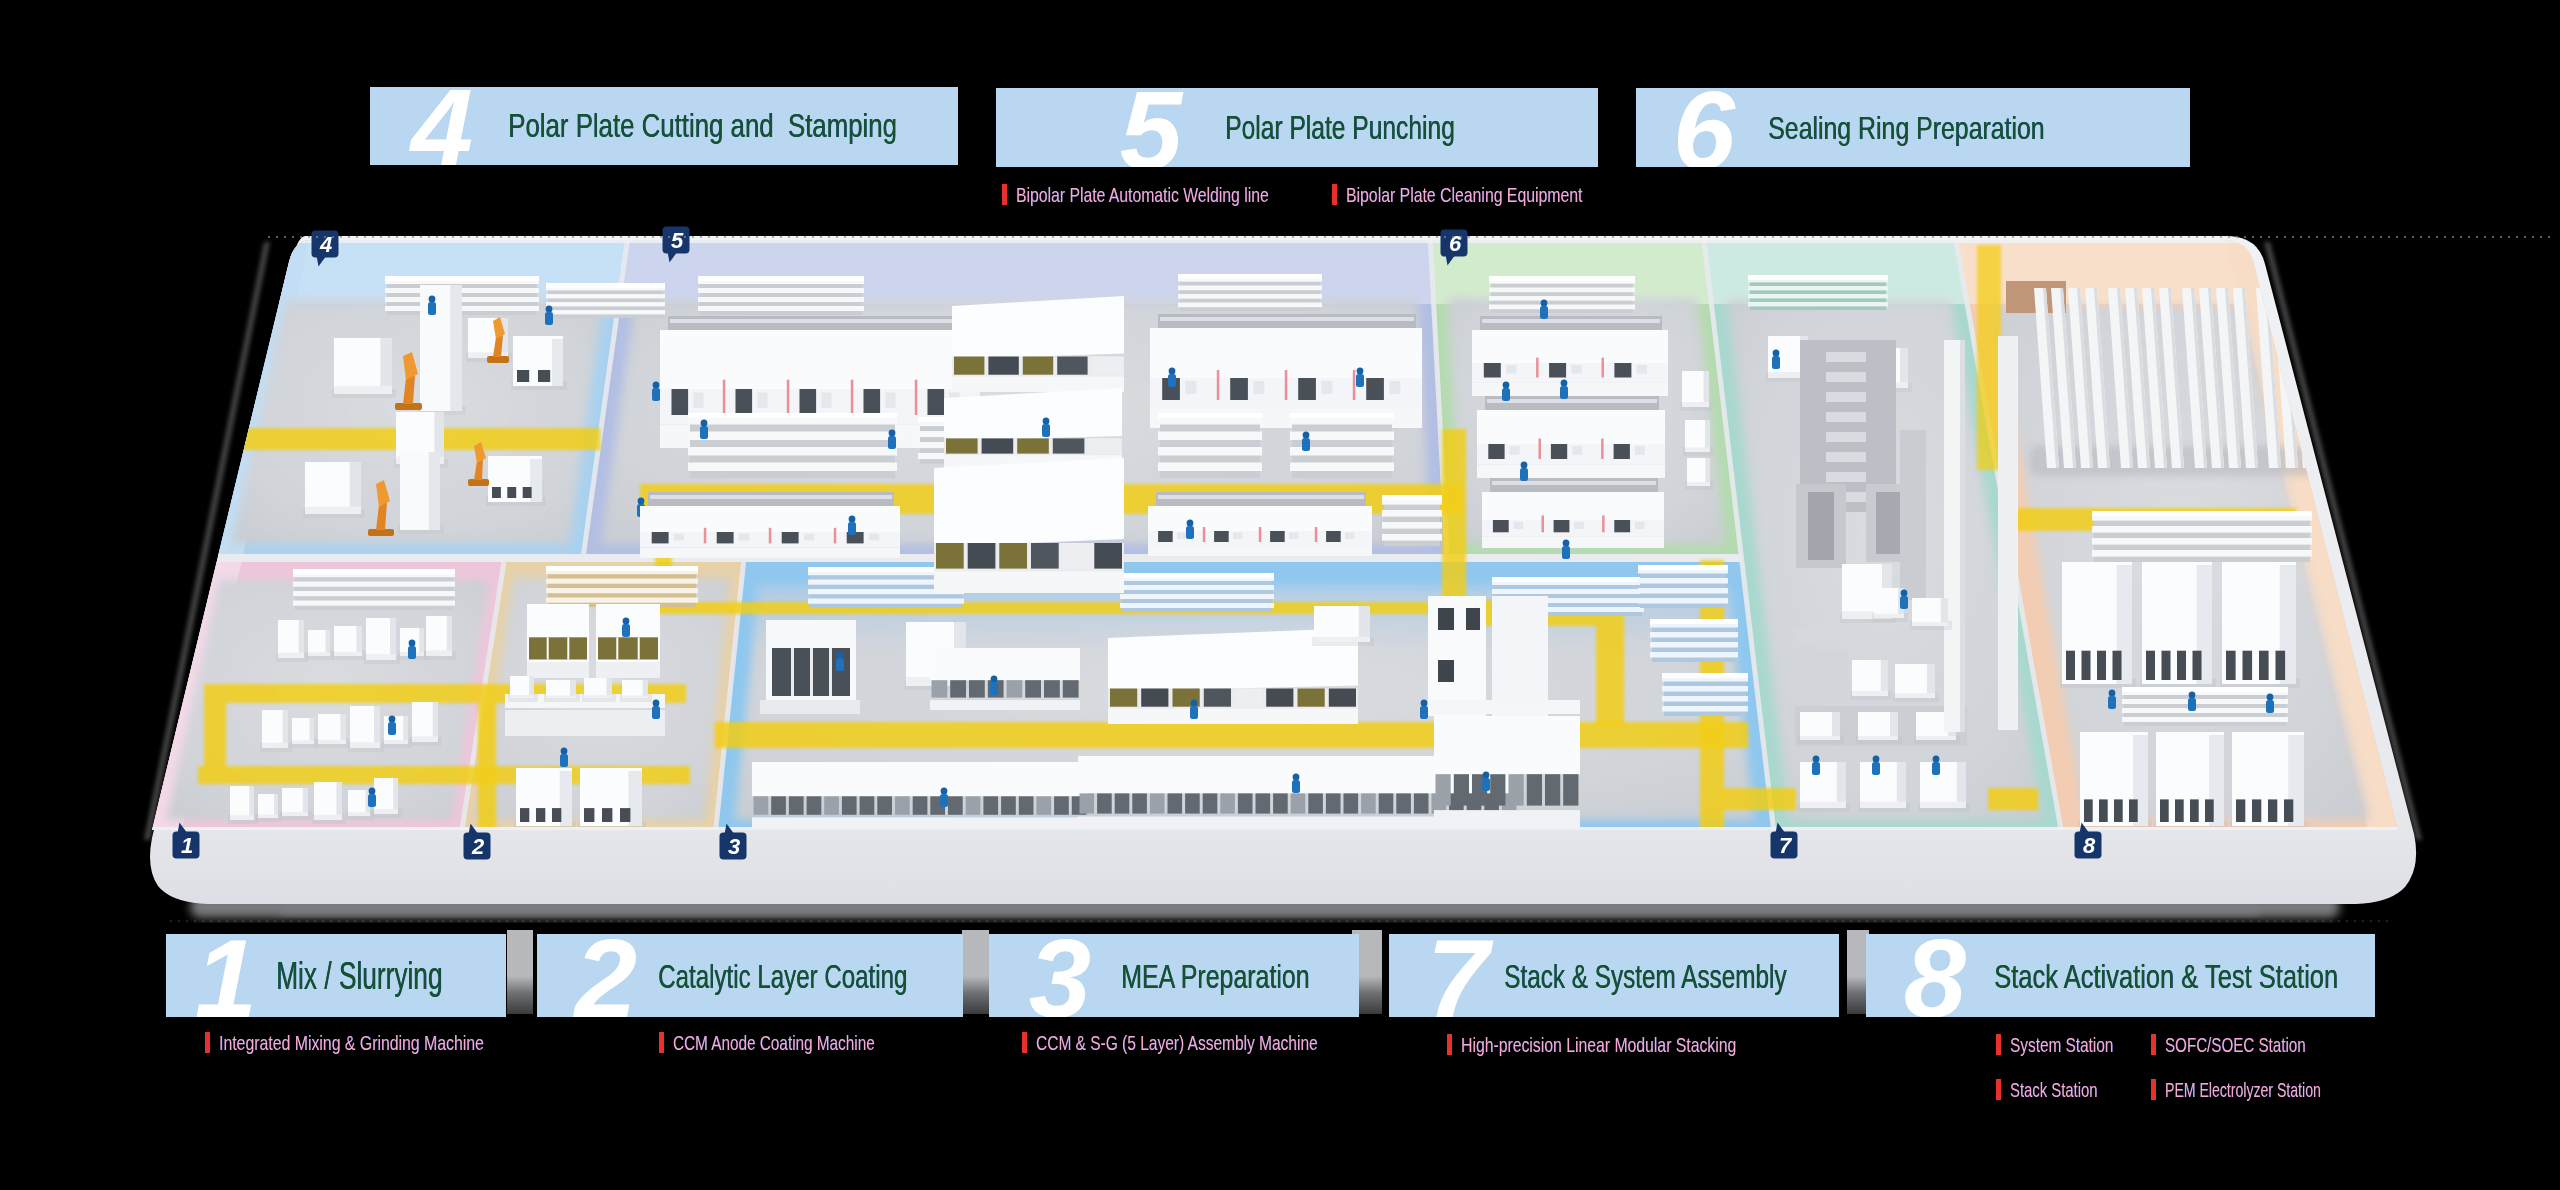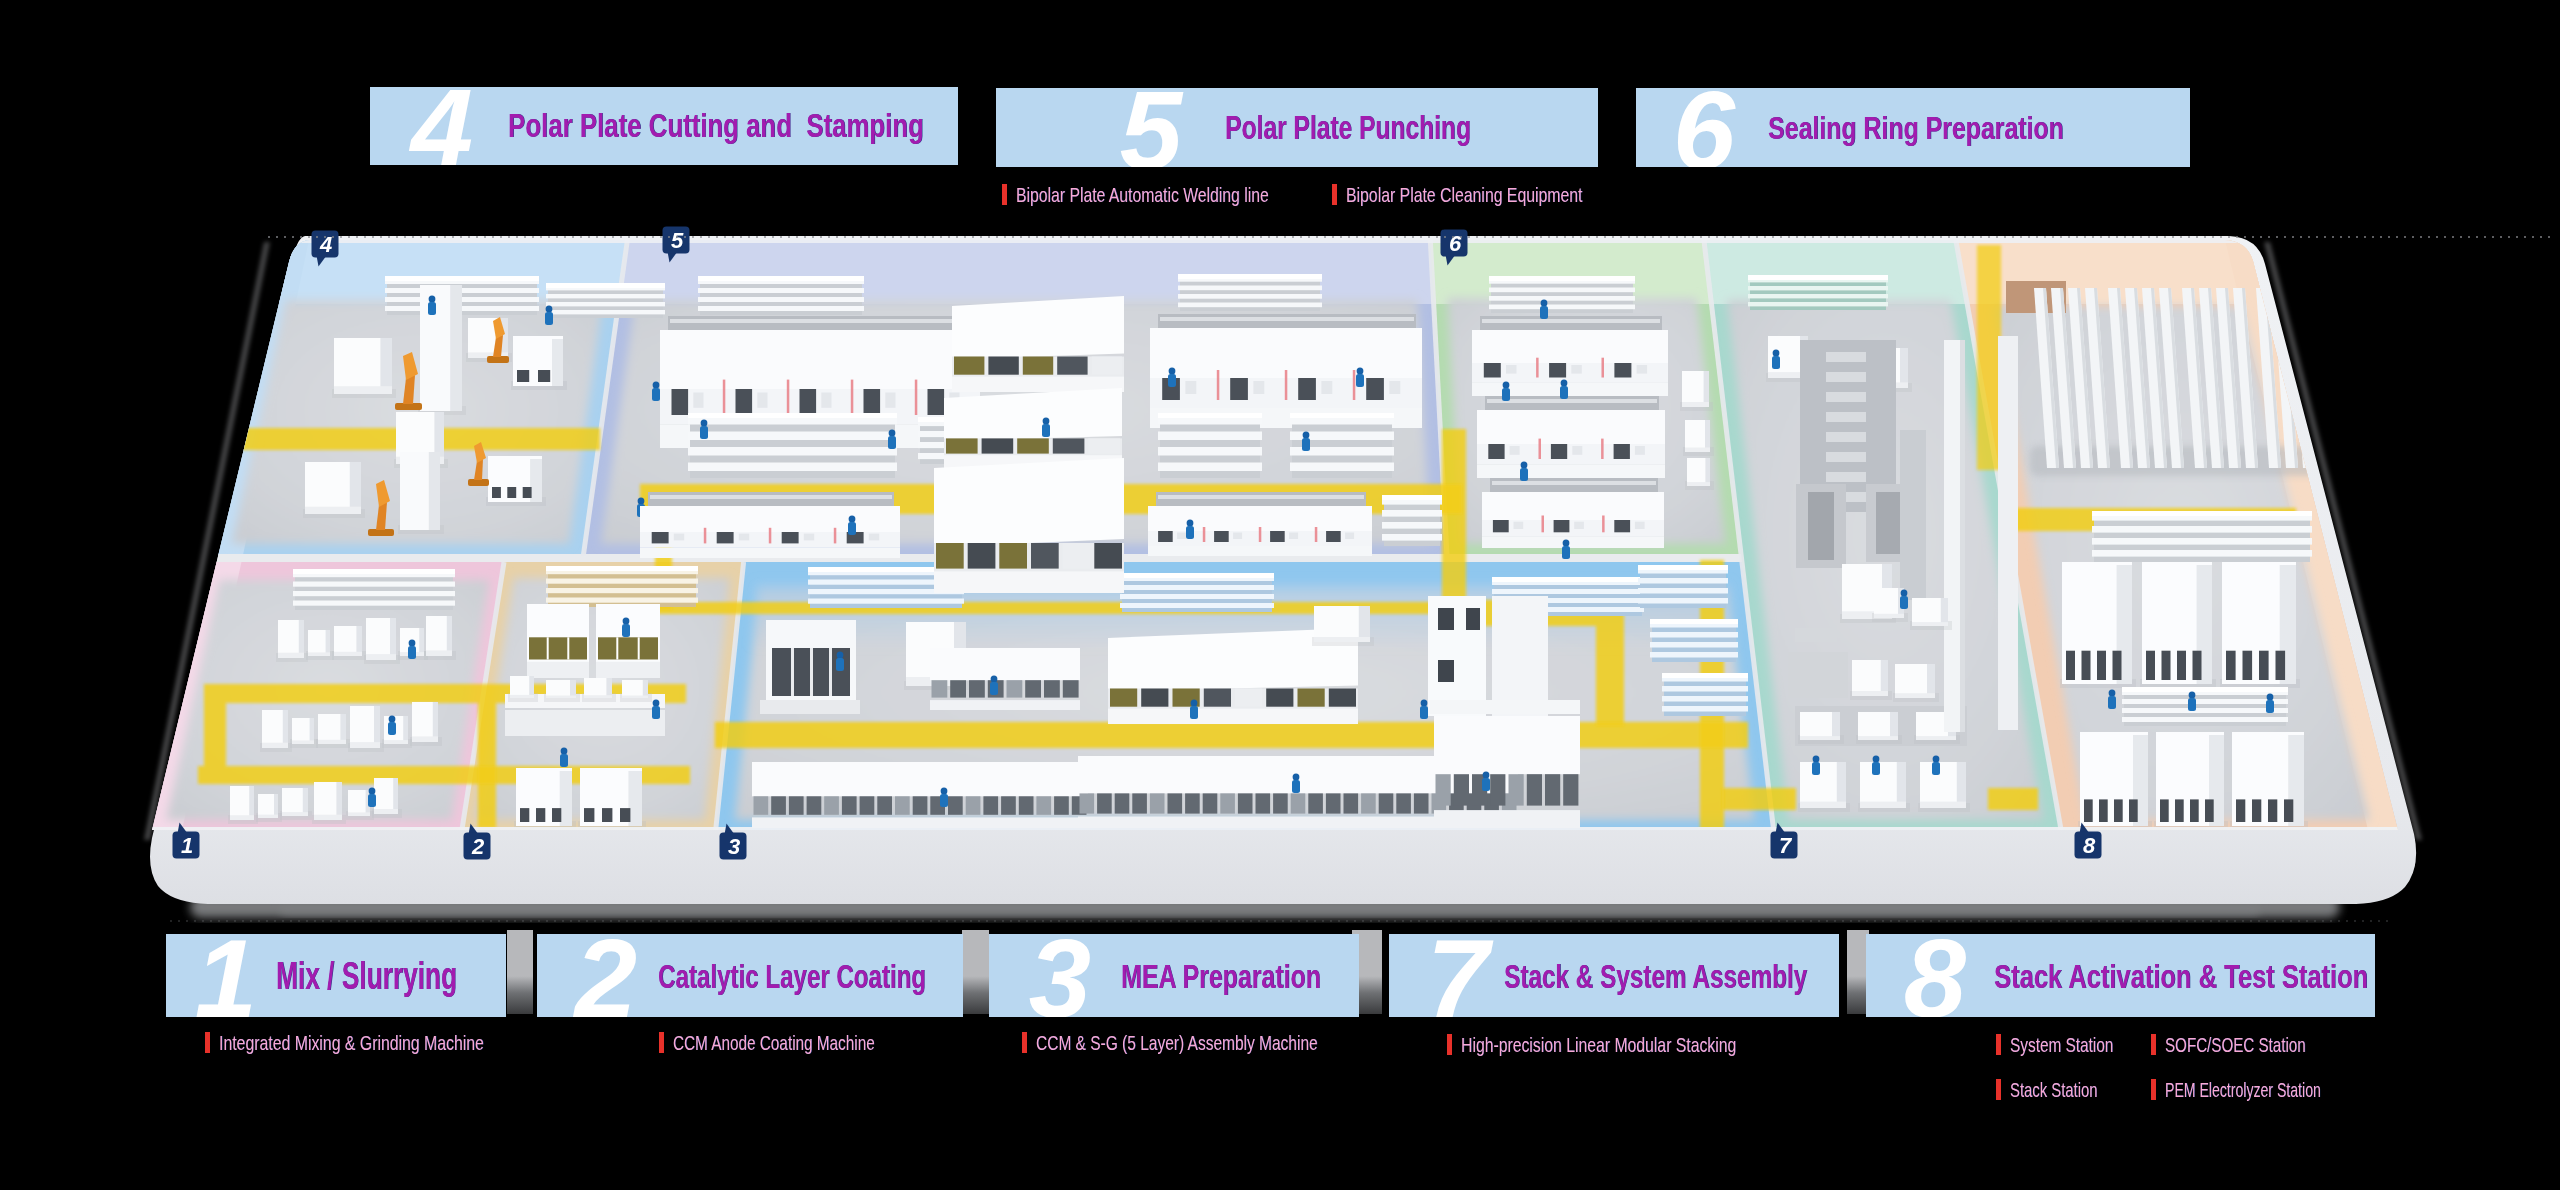--- a/index.html
+++ b/index.html
@@ -1,19 +1,19 @@
 <!DOCTYPE html>
 <html><head><meta charset="utf-8">
 <style>
 html,body{margin:0;padding:0;background:#000;width:2560px;height:1190px;overflow:hidden}
 *{font-family:"Liberation Sans", sans-serif;box-sizing:border-box}
 #stage{position:relative;width:2560px;height:1190px}
 .bn{position:absolute;background:#b9d7f0;overflow:hidden}
 .num{position:absolute;top:50%;transform:translate(-50%,-47%);font-style:italic;font-weight:bold;color:#fff;line-height:1}
-.bt{position:absolute;top:50%;transform:translateY(-50%);font-weight:bold;color:#a21caf;white-space:nowrap;text-shadow:0.6px 0 0 #1d4284}
+.bt{position:absolute;top:50%;transform:translateY(-50%);font-weight:normal;color:#14532d;white-space:nowrap;text-shadow:0.6px 0 0 #1d4284}
 .bt span{display:inline-block;transform-origin:left center}
 .sl{position:absolute;display:flex;align-items:flex-start;font-weight:normal;font-size:21px;color:#f9a8d4;text-shadow:0.5px 0 0 #1c3f80}
 .rb{display:inline-block;flex:none;width:5px;height:21px;background:#e8312a;margin-right:9px;margin-top:1px}
 .slt{display:inline-block;white-space:nowrap;transform-origin:left top}
 .post{position:absolute;top:930px;height:84px;background:linear-gradient(#b7b8bb 0 55%,#6e7073 75%,#3a3b3d 100%)}
 </style></head>
 <body>
 <div id="stage">
 <svg width="2560" height="1190" viewBox="0 0 2560 1190" style="filter:blur(0.7px)">
 <defs>

